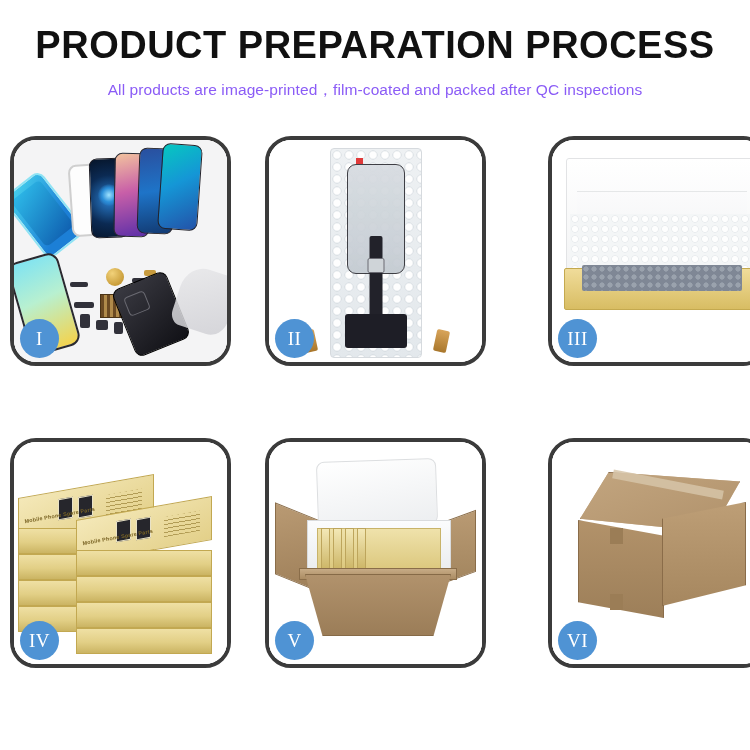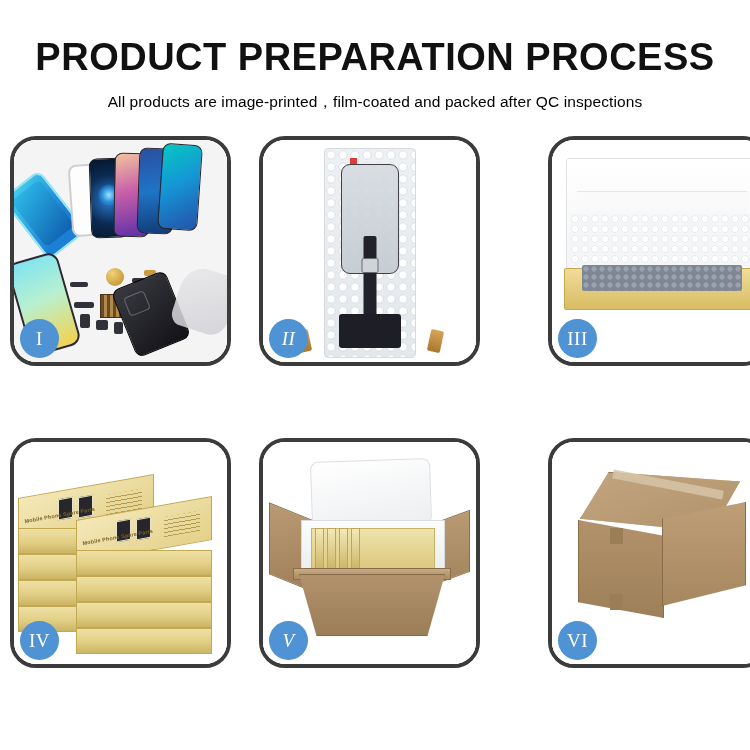--- a/index.html
+++ b/index.html
@@ -9,39 +9,39 @@
     font-family:"Liberation Sans", sans-serif;
     overflow:hidden;
   }
   .page { position:relative; width:750px; height:750px; background:#fff; }
 
   
   .header { position:absolute; top:0; left:0; width:750px; text-align:center; }
   .title {
     font-family:"Liberation Sans", sans-serif;
     font-size:38px; font-weight:700; letter-spacing:0.5px;
-    color:#111; line-height:1; padding-top:38px;
+    color:#111; line-height:1; padding-top:26px;
     white-space:nowrap;
   }
   .subtitle {
     font-family:"Liberation Sans", sans-serif;
-    font-size:15.5px; font-weight:400; color:#000000;
+    font-size:15.5px; font-weight:400; color:#8b5cf6;
     padding-top:16px; letter-spacing:0.1px; white-space:nowrap;
   }
 
   
   .grid { position:absolute; top:136px; left:8px; width:734px; }
   .row { position:relative; height:234px; margin-bottom:68px; }
   .panel {
     position:absolute; top:0; width:221px; height:230px;
     border:4px solid #3b3b3b; border-radius:26px;
     background:#ffffff; overflow:visible;
   }
   .panel.c0 { left:2px; }
-  .panel.c1 { left:251px;font-style:italic; }
+  .panel.c1 { left:257px; }
   .panel.c2 { left:512px;margin-left:28px; }
   .panel-inner {
     position:absolute; inset:0; border-radius:22px; overflow:hidden;
     background:#ffffff;
   }
   .badge {
     position:absolute; left:6px; bottom:4px;
     width:39px; height:39px; border-radius:50%;
     background:#4f93d4; color:#ffffff;
     font-family:"Liberation Serif", serif;

